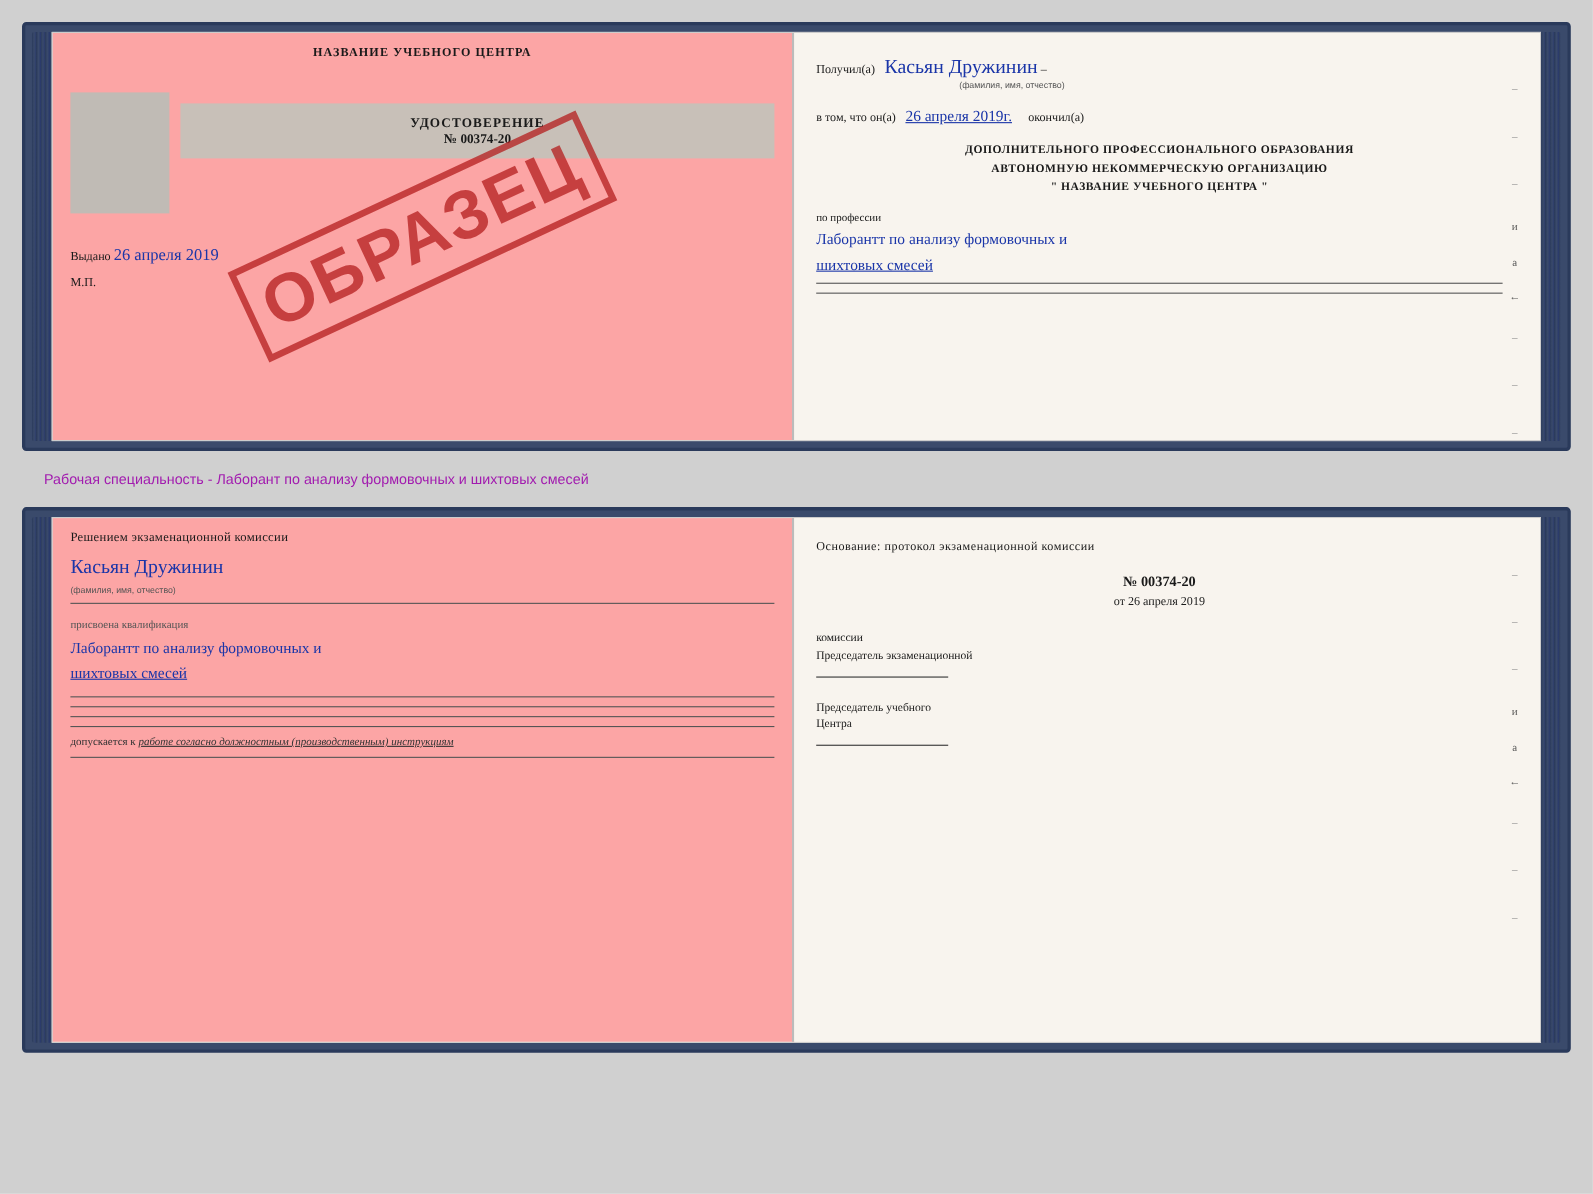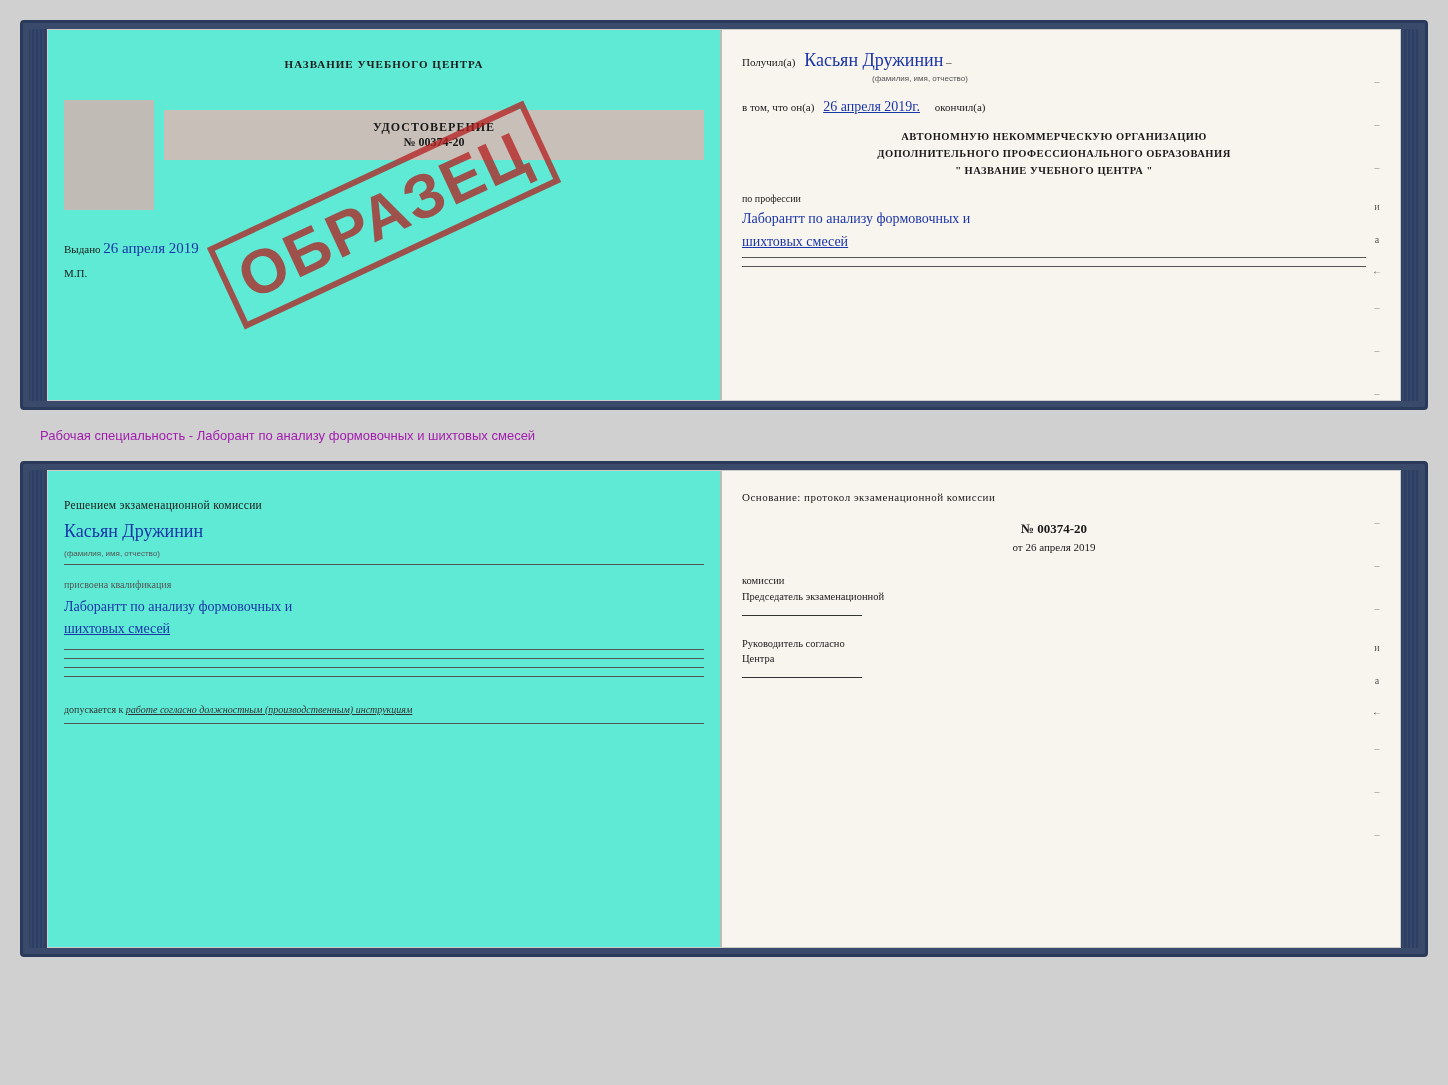--- a/index.html
+++ b/index.html
@@ -53,22 +53,22 @@
 
     .book-pages {
       flex: 1;
       display: flex;
       background: #f5f0e8;
       border: 1px solid #ccc;
     }
 
     .page-left {
       flex: 1;
-      background: #5eead4;
-      padding: 28px 16px;
+      background: #fca5a5;
+      padding: 12px 16px;
       border-right: 2px solid #bbb;
       position: relative;
       overflow: hidden;
     }
 
     .page-right {
       flex: 1;
       background: #f8f4ee;
       padding: 20px 18px 20px 20px;
       position: relative;
@@ -285,22 +285,22 @@
               <span class="small-hint" style="margin-left:130px;">(фамилия, имя, отчество)</span>
             </div>
 
             <div style="margin-top:10px; font-size:11px; color:#1a1a1a;">
               <span>в том, что он(а)</span>
               <span class="handwritten" style="font-size:14px; margin-left:6px; text-decoration:underline;">26 апреля 2019г.</span>
               <span style="margin-left:12px;">окончил(а)</span>
             </div>
 
             <div class="org-block">
+              <div>ДОПОЛНИТЕЛЬНОГО ПРОФЕССИОНАЛЬНОГО ОБРАЗОВАНИЯ</div>
               <div>АВТОНОМНУЮ НЕКОММЕРЧЕСКУЮ ОРГАНИЗАЦИЮ</div>
-              <div>ДОПОЛНИТЕЛЬНОГО ПРОФЕССИОНАЛЬНОГО ОБРАЗОВАНИЯ</div>
               <div>"   НАЗВАНИЕ УЧЕБНОГО ЦЕНТРА   "</div>
             </div>
 
             <div class="profession-block">
               <div class="profession-label">по профессии</div>
               <div class="handwritten" style="font-size:14px; margin-top:4px; line-height:1.6;">
                 Лаборантт по анализу формовочных и<br>
                 <span style="text-decoration:underline;">шихтовых смесей</span>
               </div>
               <div style="border-bottom:1px solid #555; margin-top:4px;"></div>
@@ -348,21 +348,21 @@
             Лаборантт по анализу формовочных и<br>
             <span style="text-decoration:underline;">шихтовых смесей</span>
           </div>
         </div>
 
         <hr class="hr-line">
         <hr class="hr-line">
         <hr class="hr-line">
         <hr class="hr-line">
 
-        <div style="margin-top:27px; font-size:10px; color:#333;">
+        <div style="margin-top:8px; font-size:10px; color:#333;">
           <span>допускается к</span>
           <span style="font-style:italic; text-decoration:underline; font-size:10px; color:#333;">
             <span>работе согласно должностным (производственным) инструкциям</span>
           </span>
         </div>
         <hr class="hr-line" style="margin-top:8px;">
       </div>
 
       <div class="page-right">
         <div style="display:flex; justify-content:space-between; align-items:flex-start;">
@@ -376,21 +376,21 @@
               <span>26 апреля 2019</span>
             </div>
 
             <div class="signatory-block">
               <div>комиссии</div>
               <div>Председатель экзаменационной</div>
               <span class="sign-line"></span>
             </div>
 
             <div class="signatory-block" style="margin-top:20px;">
-              <div>Руководитель согласно</div>
+              <div>Председатель учебного</div>
               <div>Центра</div>
               <span class="sign-line"></span>
             </div>
           </div>
 
           <div style="display:flex; flex-direction:column; align-items:center; margin-left:6px; font-size:10px; color:#888; padding-top:10px;">
             <div style="padding:16px 0;">–</div>
             <div style="padding:16px 0;">–</div>
             <div style="padding:16px 0;">–</div>
             <div style="padding:12px 0; font-size:10px; color:#555;">и</div>

